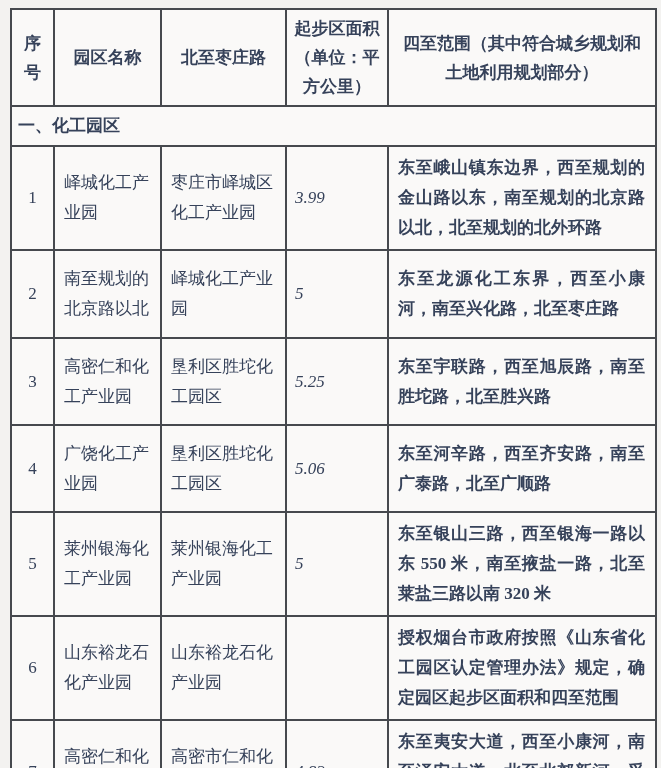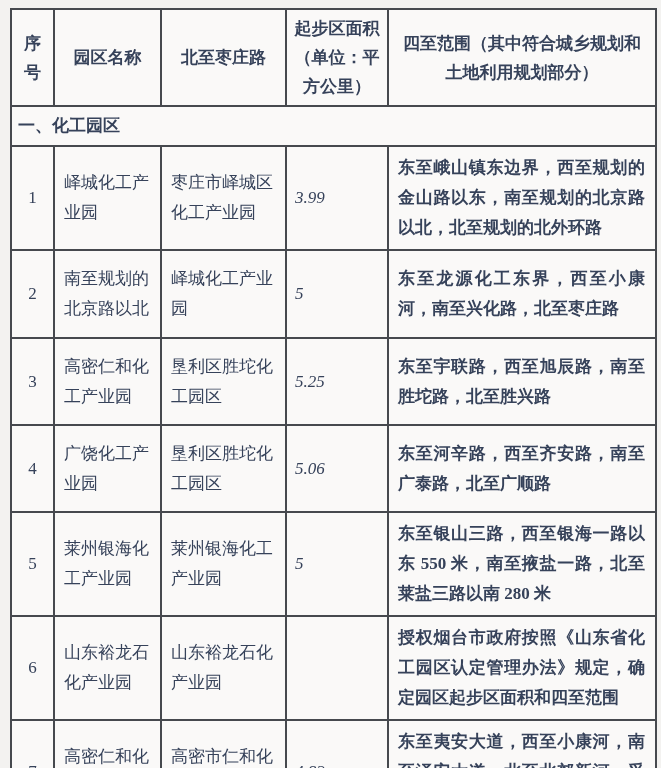--- a/index.html
+++ b/index.html
@@ -116,21 +116,21 @@
         <td class="declared-cell">垦利区胜坨化工园区</td>
         <td class="area-cell">5.06</td>
         <td class="range-cell">东至河辛路，西至齐安路，南至广泰路，北至广顺路</td>
       </tr>
 
       <tr class="r5">
         <td class="no-cell">5</td>
         <td class="name-cell">莱州银海化工产业园</td>
         <td class="declared-cell">莱州银海化工产业园</td>
         <td class="area-cell">5</td>
-        <td class="range-cell">东至银山三路，西至银海一路以东 550 米，南至掖盐一路，北至莱盐三路以南 280 米</td>
+        <td class="range-cell">东至银山三路，西至银海一路以东 550 米，南至掖盐一路，北至莱盐三路以南 320 米</td>
       </tr>
 
       <tr class="r6">
         <td class="no-cell">6</td>
         <td class="name-cell">山东裕龙石化产业园</td>
         <td class="declared-cell">山东裕龙石化产业园</td>
         <td class="area-cell"></td>
         <td class="range-cell">授权烟台市政府按照《山东省化工园区认定管理办法》规定，确定园区起步区面积和四至范围</td>
       </tr>
 

